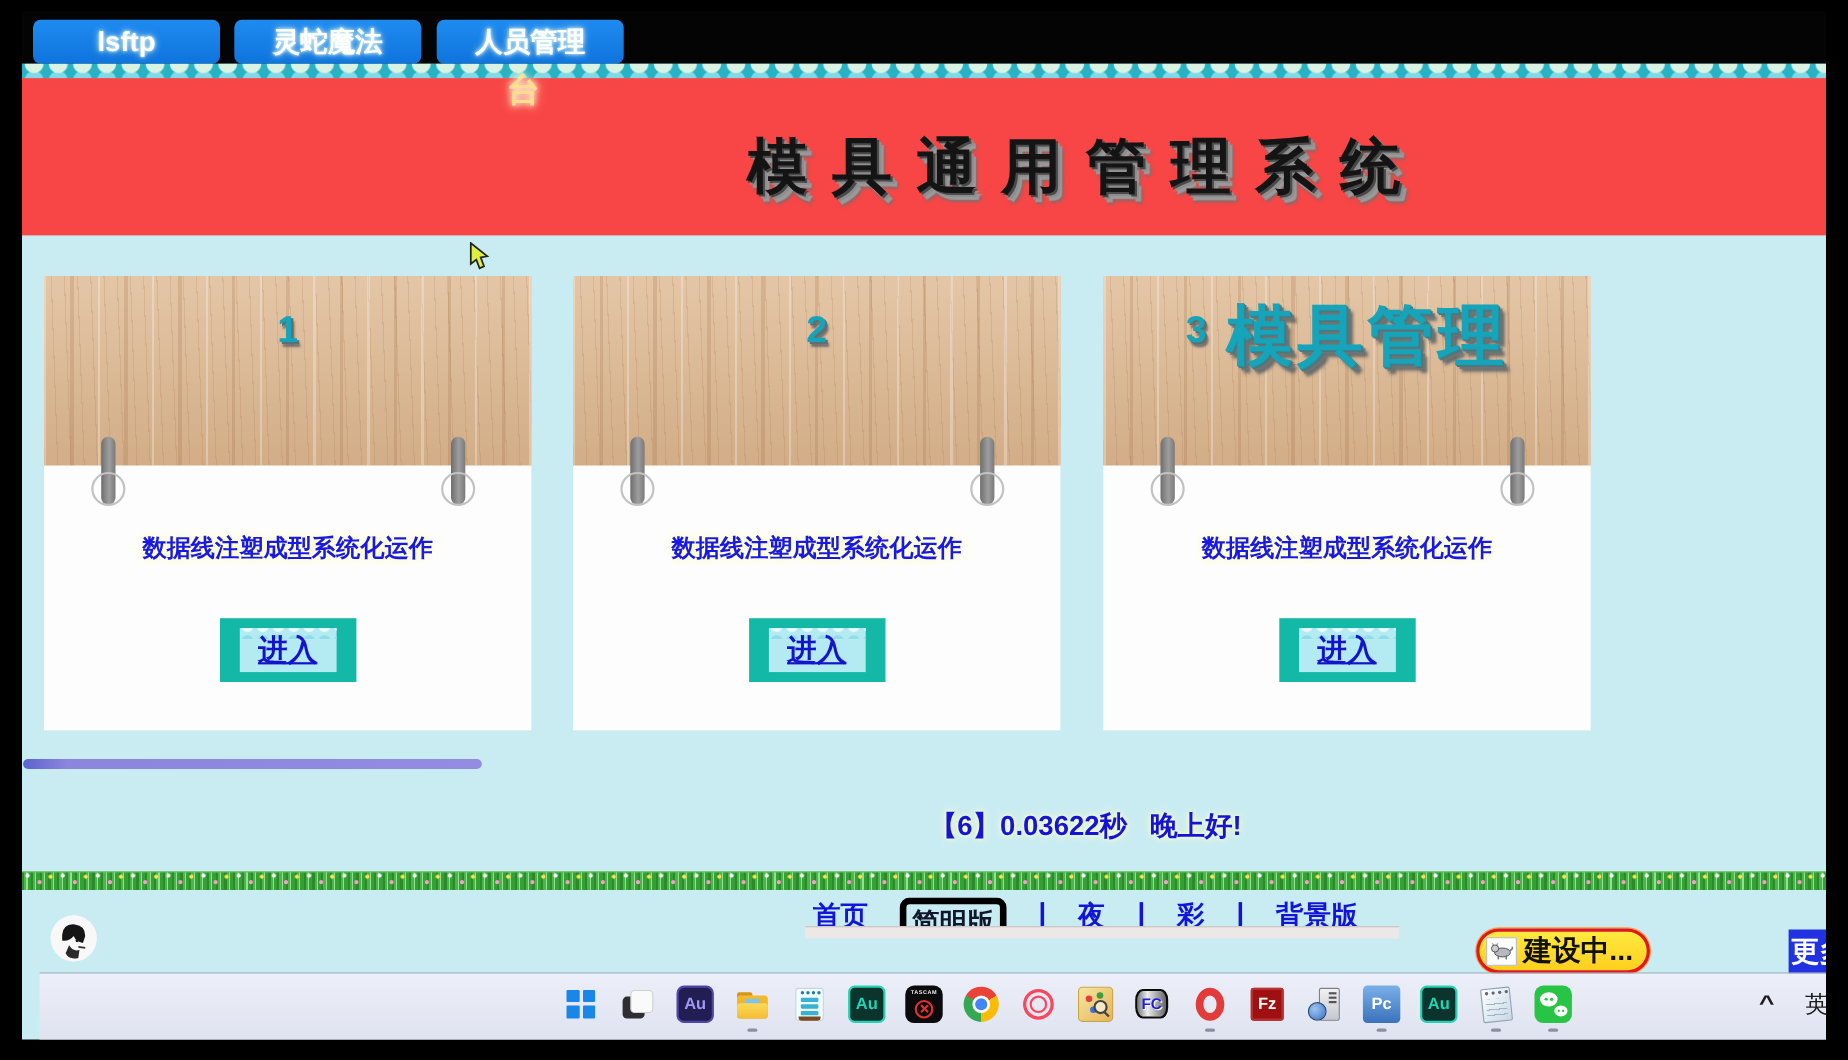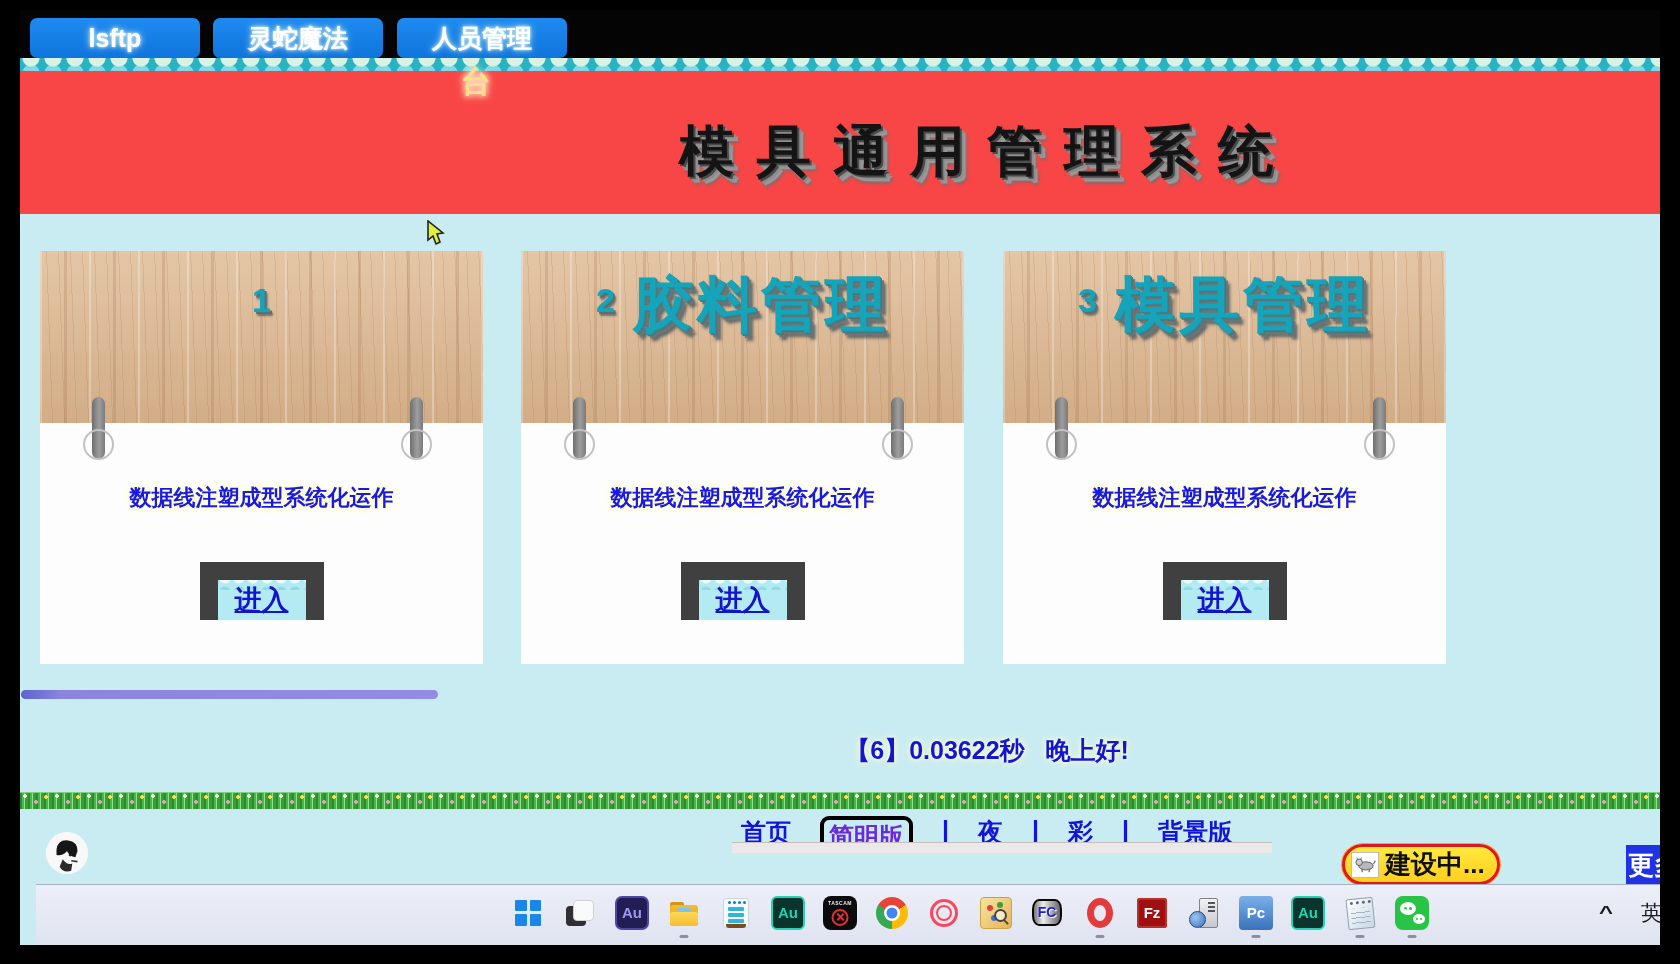--- a/index.html
+++ b/index.html
@@ -46,21 +46,21 @@
   .card-title{font-size:60px;font-weight:700;color:#16a4ba;letter-spacing:4px;
       text-shadow:1px 1px 0 #2c8a98,2px 2px 0 #5f6f6f,4px 4px 1px #6a7676,6px 7px 3px rgba(85,92,98,.85);}
   .pin{position:absolute;width:13px;height:62px;top:146px;border-radius:7px;
       background:linear-gradient(90deg,#6e6e6e,#9e9e9e 55%,#7a7a7a);z-index:3;}
   .pin.left{left:52px;} .pin.right{right:60px;}
   .pin::after{content:"";position:absolute;left:-9px;top:32px;width:27px;height:27px;border:2px solid #c2c2c2;
       border-radius:50%;background:transparent;z-index:-1;}
   .card-desc{position:absolute;left:0;top:232px;width:100%;text-align:center;font-size:22px;font-weight:700;
       color:#1818e8;text-shadow:0 0 9px #ffffb0,0 0 4px #ffffcf;}
   .enter-btn{position:absolute;left:50%;top:311px;transform:translateX(-50%);width:124px;height:58px;
-      background:#404040;display:flex;align-items:flex-end;justify-content:center;cursor:pointer;}
+      background:#14b8a6;display:flex;align-items:center;justify-content:center;cursor:pointer;}
   .enter-inner{width:88px;height:40px;display:flex;align-items:center;justify-content:center;
       background:
         radial-gradient(circle at 7px -2px, #eafbfa 0 5px, transparent 6px) repeat-x,
         radial-gradient(circle at 7px 12px, #8fdde9 0 5px, transparent 6px) repeat-x,
         #b4eaf2;background-size:14px 10px;
       font-size:27px;font-weight:700;color:#1414cc;text-decoration:underline;}
 
   
   .progress{position:absolute;left:1px;top:680px;width:417px;height:9px;border-radius:5px;
       background:linear-gradient(90deg,#5d63cf,#8b85de 40px,#948ce2);}
@@ -77,21 +77,21 @@
         radial-gradient(circle at 16px 9px, #ff9ad0 0 1.5px, transparent 2.2px),
         radial-gradient(circle at 26px 4px, #ffe24a 0 1.5px, transparent 2.2px),
         repeating-linear-gradient(90deg, #2c8a2c 0 2px, #49b849 2px 4px, #93e093 4px 5px, #35a035 5px 8px);
       background-size:32px 16px,32px 16px,32px 16px,auto;
       border-top:1px solid #7fcf7f;}
 
   
   .footer-links{position:absolute;left:967px;top:806px;transform:translateX(-50%);height:26px;overflow:hidden;
       display:flex;gap:29px;align-items:flex-start;white-space:nowrap;font-size:25px;font-weight:700;color:#1414d8;}
   .footer-links .lnk{color:#1414d8;cursor:pointer;}
-  .footer-links .lnk.hl{color:#6d28d9;border:4px solid #000000;border-radius:9px;padding:0 5px;}
+  .footer-links .lnk.hl{color:#0f172a;border:6px solid #000000;border-radius:9px;padding:0 5px;}
   .footer-links .sep{color:#1414d8;}
   .footer-scroll{position:absolute;left:712px;top:832px;width:540px;height:10px;background:#ede7e8;border-top:1px solid #c6c0c0;}
 
   
   .avatar{position:absolute;left:26px;top:822px;width:42px;height:42px;border-radius:50%;overflow:hidden;background:#f8f8f8;cursor:pointer;}
   .badge{position:absolute;left:1322px;top:834px;height:41px;box-sizing:border-box;display:flex;align-items:center;gap:6px;
       padding:0 12px 0 6px;border:3px solid #e01818;border-radius:21px;
       background:linear-gradient(#ffe93e,#ffcf1e);box-shadow:0 0 0 1px #ff9a3a;cursor:pointer;}
   .badge-icon{width:26px;height:24px;background:#fff;border:1px solid #bbb;display:flex;align-items:center;justify-content:center;}
   .badge-label{font-size:26px;font-weight:700;color:#101010;}
@@ -210,21 +210,20 @@
       <div class="card-desc">数据线注塑成型系统化运作</div>
       <div class="enter-btn">
         <span class="enter-inner">进入</span>
       </div>
     </div>
 
     <div class="card c2">
       <div class="card-head">
         <div class="card-title-row">
           <span class="card-num">2</span>
-          <span class="card-title">胶料管理</span>
         </div>
       </div>
       <div class="pin left"></div>
       <div class="pin right"></div>
       <div class="card-desc">数据线注塑成型系统化运作</div>
       <div class="enter-btn">
         <span class="enter-inner">进入</span>
       </div>
     </div>
 

